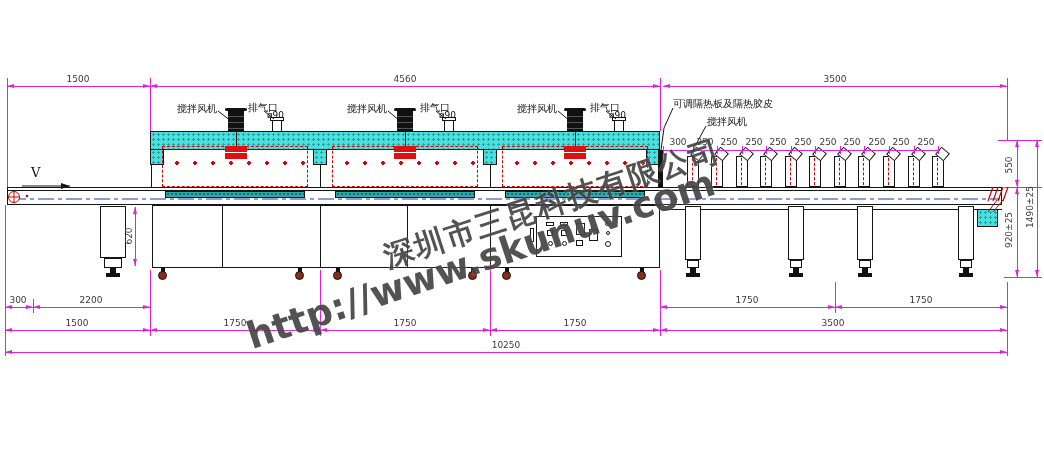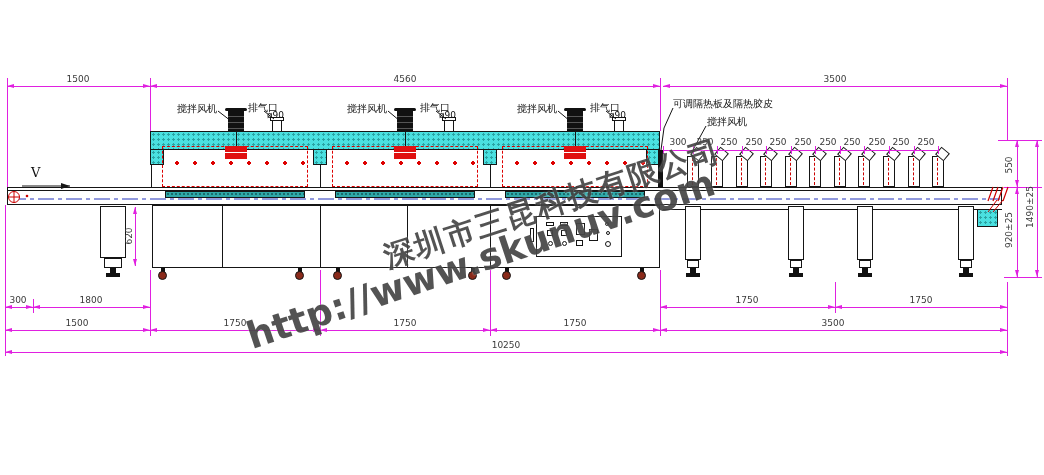--- a/index.html
+++ b/index.html
@@ -278,21 +278,21 @@
   <div class="mv" style="left:490px;top:270px;height:66px;"></div>
   <div class="mv" style="left:660px;top:270px;height:66px;"></div>
   <div class="mv" style="left:835px;top:282px;height:31px;"></div>
   <div class="mv" style="left:1007px;top:282px;height:74px;"></div>
 
   <div class="hdim" style="left:5px;top:307px;width:28px;"></div>
   <div class="hdim" style="left:33px;top:307px;width:117px;"></div>
   <div class="hdim" style="left:660px;top:307px;width:175px;"></div>
   <div class="hdim" style="left:835px;top:307px;width:172px;"></div>
   <div class="dimtext" style="left:4px;top:295px;width:28px;">300</div>
-  <div class="dimtext" style="left:71px;top:295px;width:40px;">1800</div>
+  <div class="dimtext" style="left:71px;top:295px;width:40px;">2200</div>
   <div class="dimtext" style="left:727px;top:295px;width:40px;">1750</div>
   <div class="dimtext" style="left:901px;top:295px;width:40px;">1750</div>
 
   <div class="hdim" style="left:5px;top:330px;width:145px;"></div>
   <div class="hdim" style="left:150px;top:330px;width:170px;"></div>
   <div class="hdim" style="left:320px;top:330px;width:170px;"></div>
   <div class="hdim" style="left:490px;top:330px;width:170px;"></div>
   <div class="hdim" style="left:660px;top:330px;width:347px;"></div>
   <div class="dimtext" style="left:57px;top:318px;width:40px;">1500</div>
   <div class="dimtext" style="left:215px;top:318px;width:40px;">1750</div>

